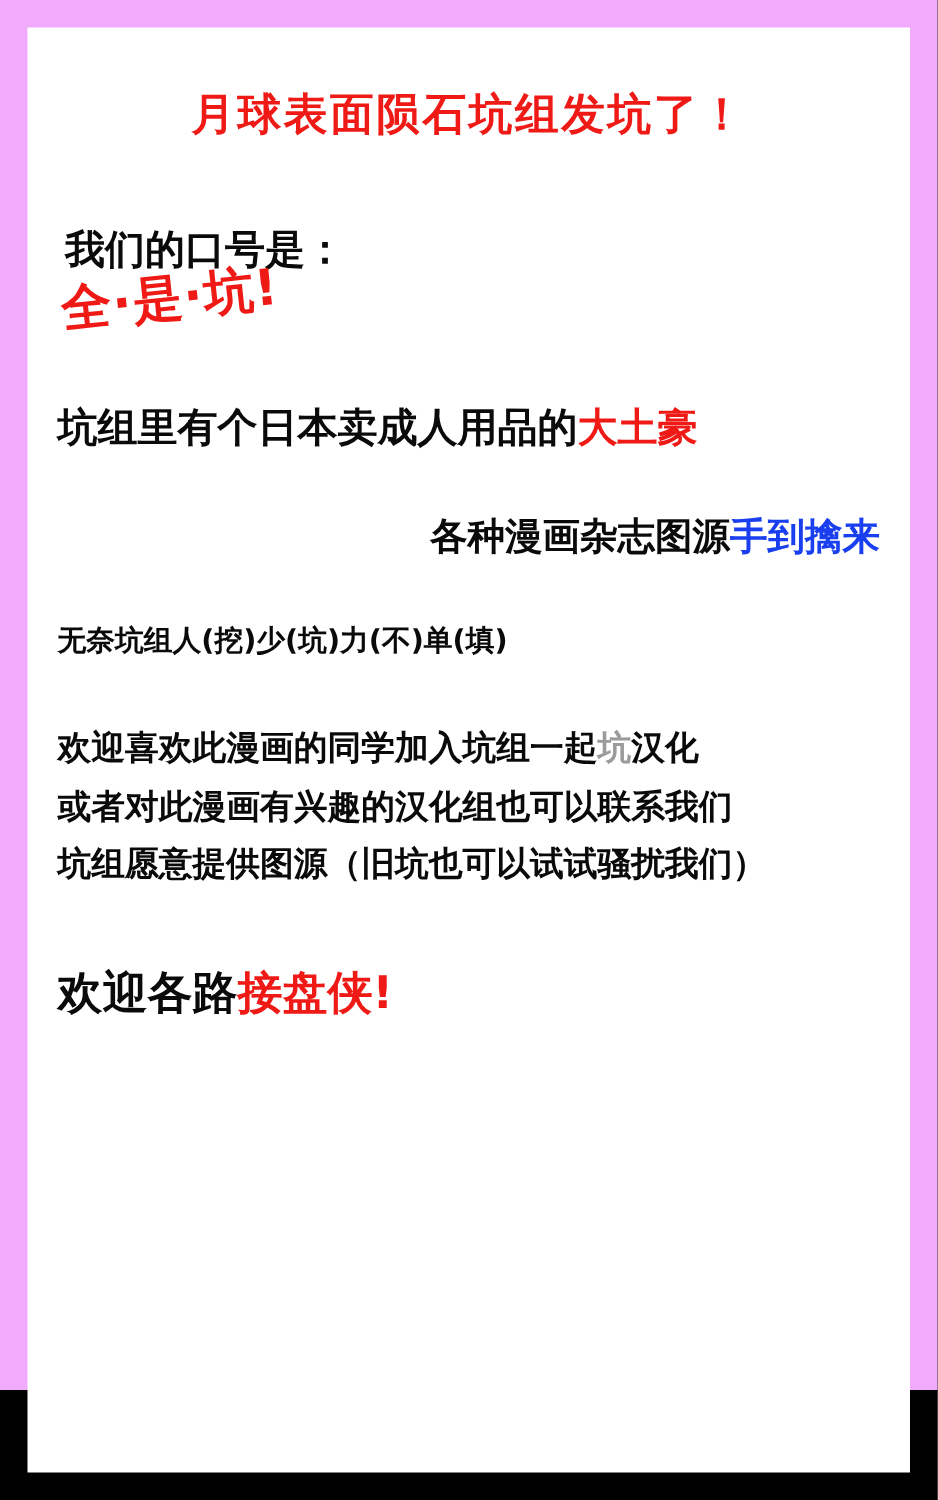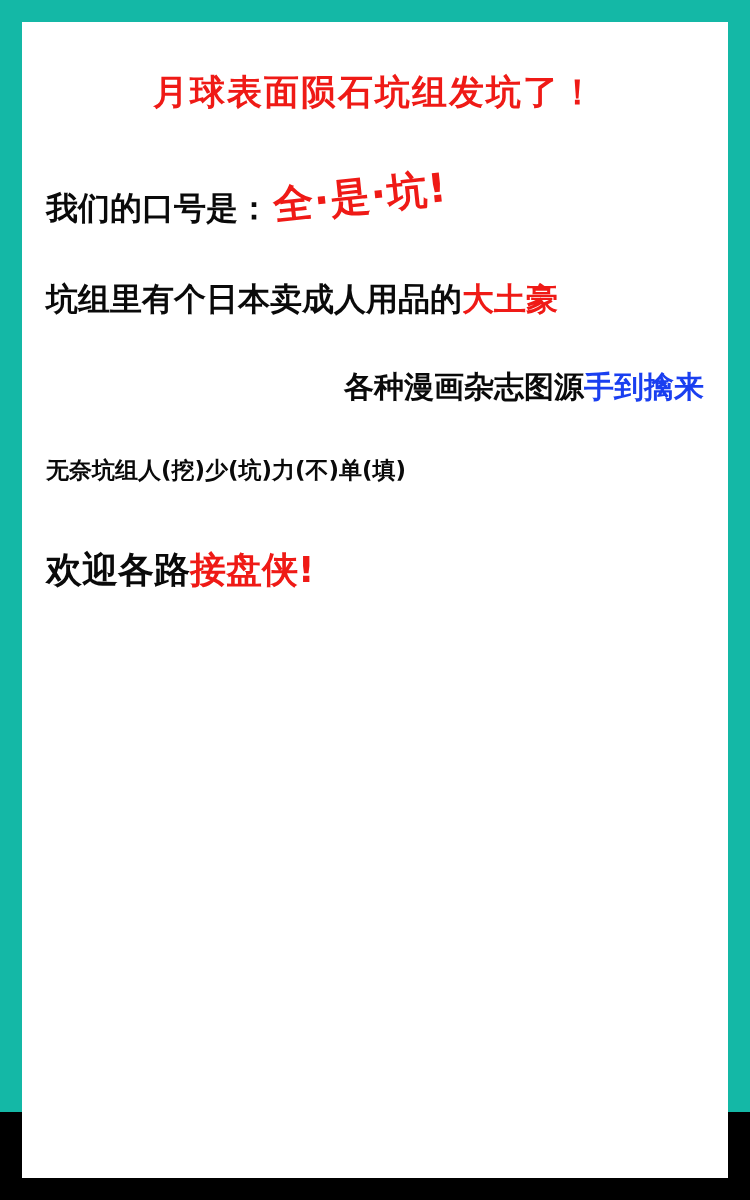--- a/index.html
+++ b/index.html
@@ -10,21 +10,21 @@
   body {
     width: 750px;
     height: 1200px;
     font-family: "DejaVu Sans", "Liberation Sans", sans-serif;
     overflow: hidden;
   }
   .page {
     position: relative;
     width: 750px;
     height: 1112px;
-    background: #14b8a6;
+    background: #f0abfc;
     box-sizing: border-box;
   }
   .sheet {
     position: absolute;
     left: 22px;
     top: 22px;
     width: 706px;
     height: 1156px;
     background: #ffffff;
     box-sizing: border-box;
@@ -45,20 +45,21 @@
     letter-spacing: 2px;
     line-height: 1.3;
     margin: 14px 0 0 0;
     white-space: nowrap;
   }
   .line {
     font-weight: 700;
     color: #0a0a0a;
     line-height: 1.35;
     white-space: nowrap;
+    flex-direction: column;
   }
   .row-slogan {
     margin-top: 62px;
     font-size: 32px;
     display: flex;
     align-items: baseline;
   }
   .slogan-strong {
     color: #ef1a16;
     font-size: 40px;
@@ -115,20 +116,27 @@
       <div class="line row-2">
         <span>坑组里有个日本卖成人用品的</span><span class="red">大土豪</span>
       </div>
 
       <div class="line row-3">
         <span>各种漫画杂志图源</span><span class="blue">手到擒来</span>
       </div>
 
       <div class="line row-4">无奈坑组人(挖)少(坑)力(不)单(填)</div>
 
+      <div class="block-invite">
+        <div class="line">
+          <span>欢迎喜欢此漫画的同学加入坑组一起</span><span class="gray">坑</span><span>汉化</span>
+        </div>
+        <div class="line">或者对此漫画有兴趣的汉化组也可以联系我们</div>
+        <div class="line">坑组愿意提供图源（旧坑也可以试试骚扰我们）</div>
+      </div>
 
       <div class="line row-last">
         <span>欢迎各路</span><span class="red">接盘侠</span><span class="excl-red">!</span>
       </div>
 
     </div>
   </div>
 </div>
 
 </body></html>

